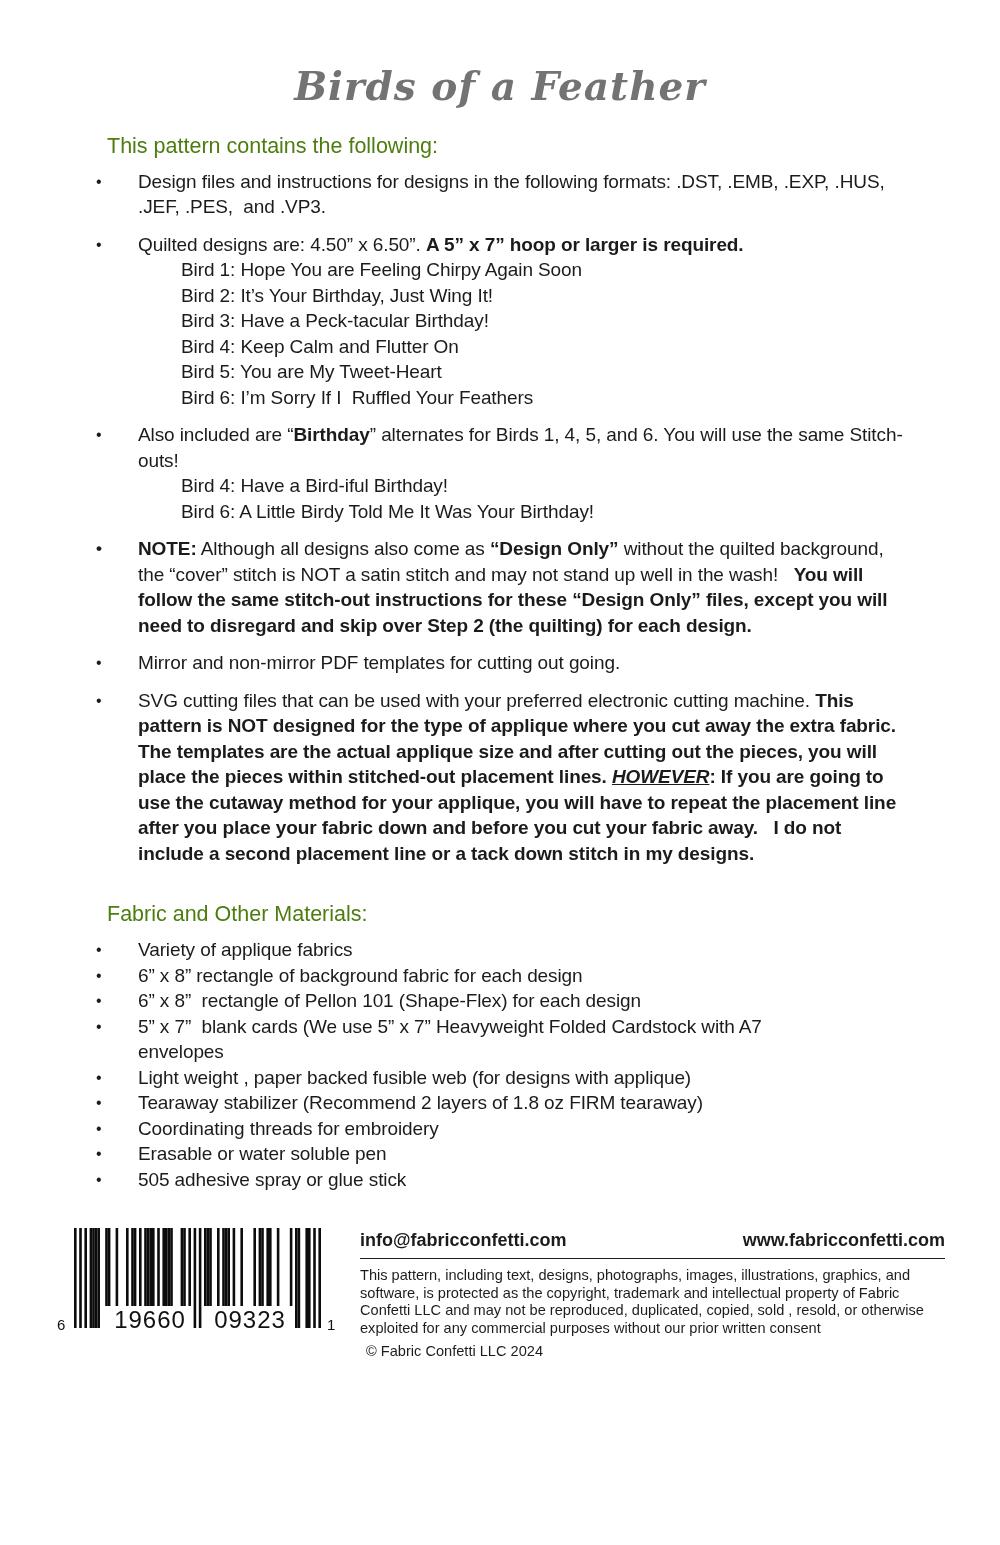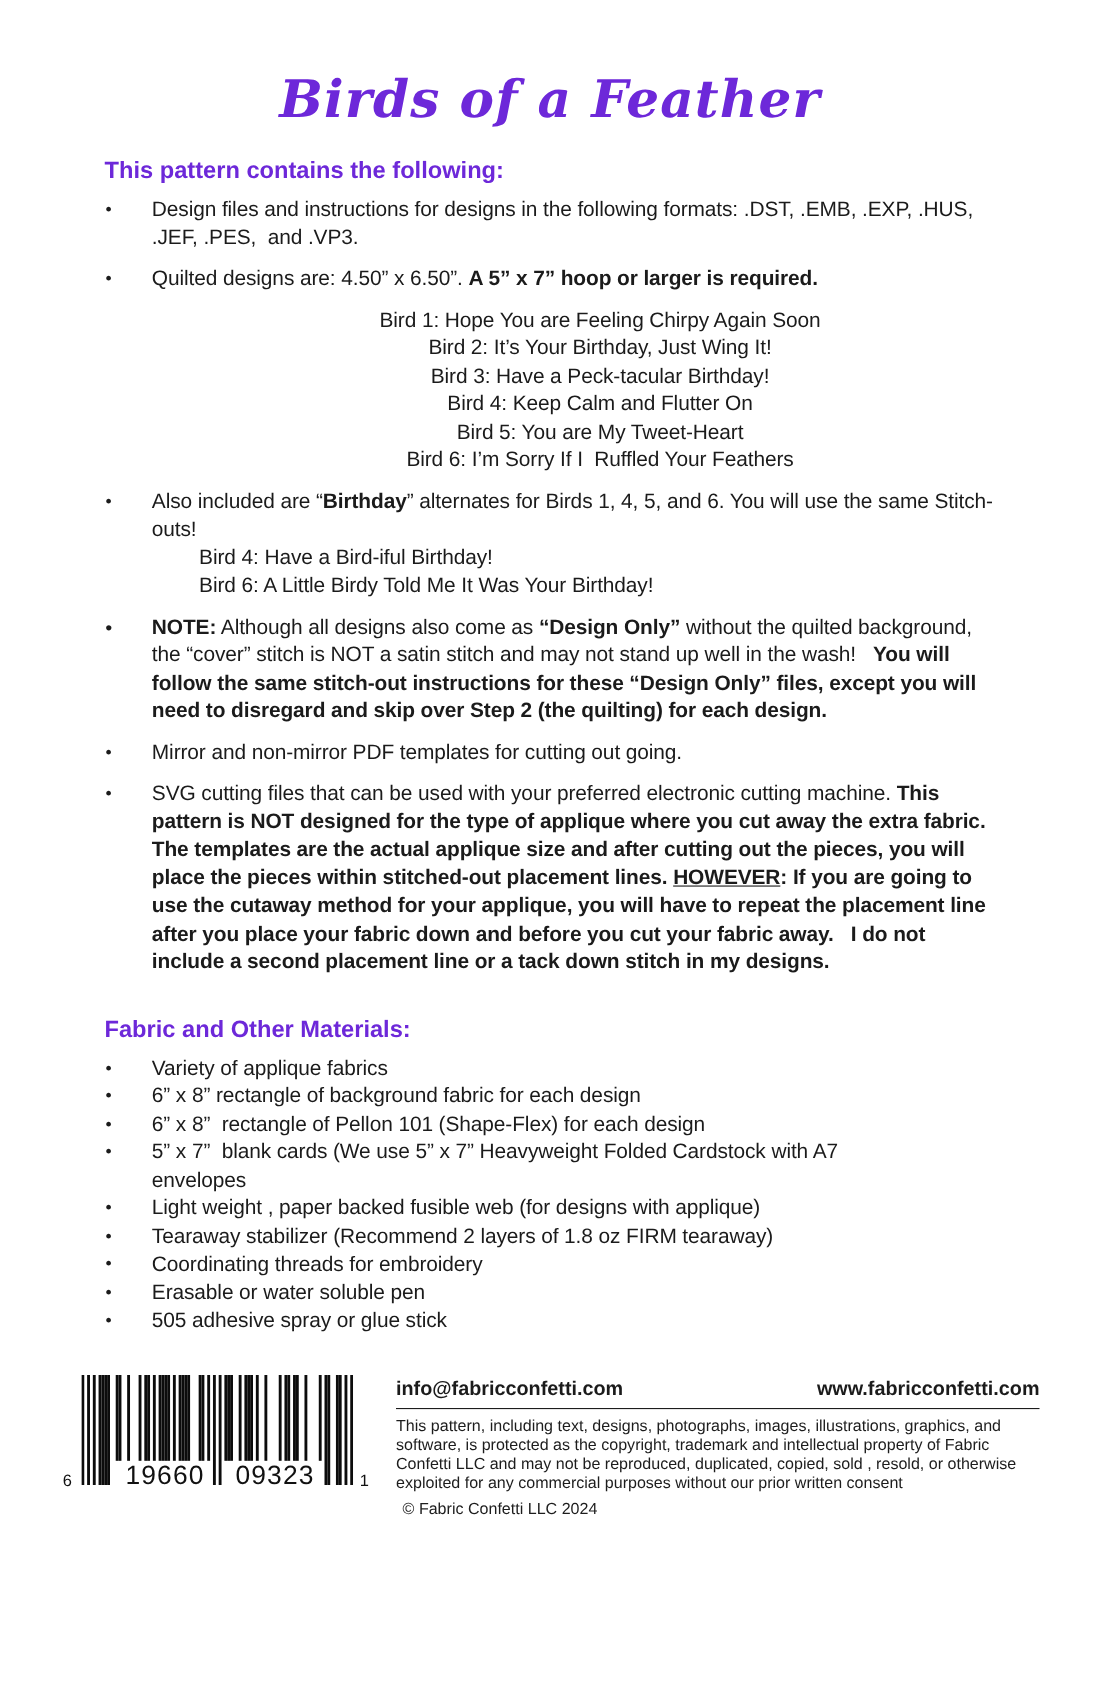--- a/index.html
+++ b/index.html
@@ -8,41 +8,41 @@
     font-family:"Liberation Sans",sans-serif;color:#1b1b1b;
     overflow:hidden;
   }
   .page{width:1000px;height:1545px;position:relative;overflow:hidden;background:#fff;}
   .content{padding:0 90px 0 90px;box-sizing:border-box;}
 
   
   header{text-align:center;}
   .doc-title{
     font-family:"DejaVu Serif",serif;font-style:italic;font-weight:700;
-    font-size:47px;line-height:1.15;margin:64px 0 0;letter-spacing:1px;color:#6d28d9;
+    font-size:39px;line-height:1.15;margin:64px 0 0;letter-spacing:1px;color:#737373;
   }
   .doc-subtitle{
     font-size:28px;font-weight:700;margin:8px 0 0;letter-spacing:.2px;color:#141414;
   }
 
   
   .section-heading{
-    font-size:21.5px;font-weight:700;margin:25px 5px 10px;color:#6d28d9;
+    font-size:21.5px;font-weight:400;margin:25px 17px 10px;color:#4d7c0f;
   }
   .section + .section .section-heading{margin-top:36px;}
   .bullet-item{display:flex;font-size:19px;line-height:25.5px;letter-spacing:-0.1px;}
   .spaced > .bullet-item{margin-bottom:12px;}
   .bullet-marker{flex:none;width:48px;padding-left:6px;box-sizing:border-box;font-size:16px;}
   .bullet-marker.bold{font-weight:700;font-size:17px;}
   .bullet-body{flex:1;min-width:0;max-width:775px;}
   .seg.b{font-weight:700;}
   .seg.bi{font-weight:700;}
-  .seg.biu{font-weight:700;text-decoration:underline;}
+  .seg.biu{font-weight:700;font-style:italic;text-decoration:underline;}
   .sub-list{padding-left:43px;}
-  .sub-list.gap{margin-top:12px;text-align:center;}
+  .sub-list.gap{margin-top:0;}
 
   
   footer{
     display:flex;align-items:flex-start;
     margin-top:34px;padding:0 55px 0 57px;box-sizing:border-box;
   }
   .barcode-wrap{position:relative;flex:none;width:285px;height:120px;}
   .barcode-svg{position:absolute;left:17px;top:2px;}
   .bc-num{
     position:absolute;top:82px;font-size:24px;line-height:1;

